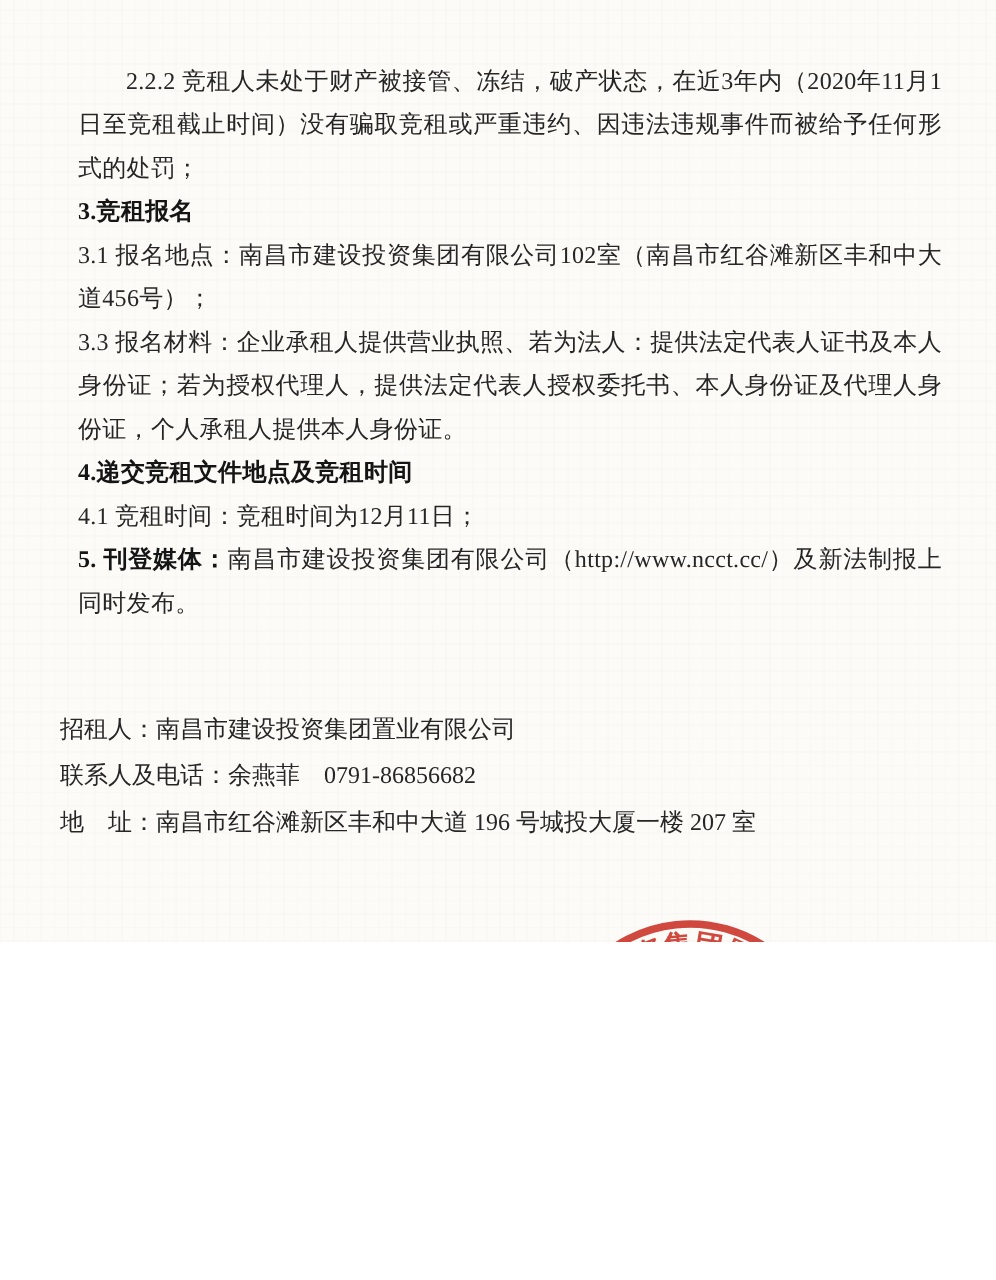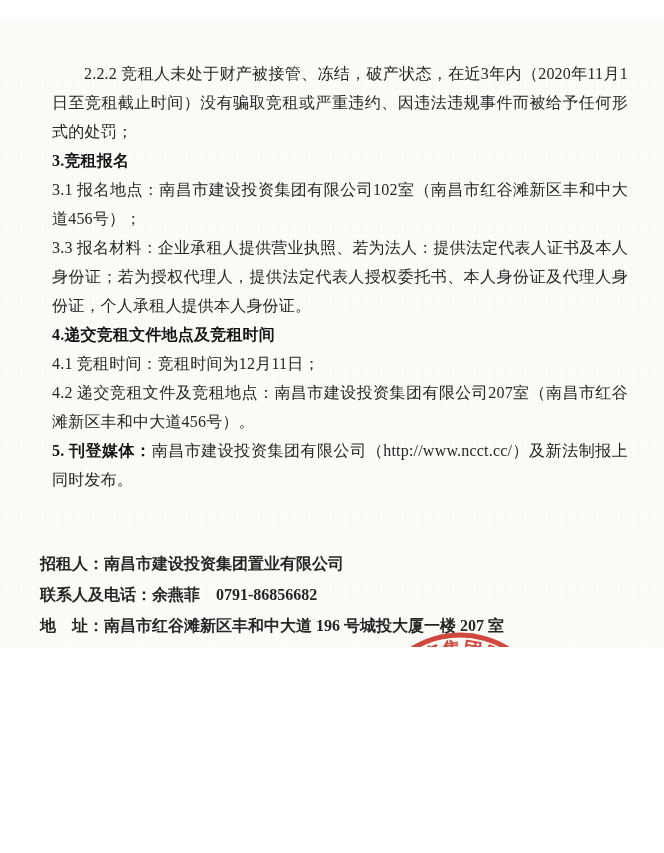--- a/index.html
+++ b/index.html
@@ -10,38 +10,36 @@
   }
   .page{
     position:relative;
     width:664px;height:628px;
     overflow:hidden;
     color:#262626;
     background:
       repeating-linear-gradient(0deg, rgba(120,110,90,0.018) 0 1px, transparent 1px 9px),
       repeating-linear-gradient(90deg, rgba(120,110,90,0.018) 0 1px, transparent 1px 9px),
       #fcfbf8;
-    margin-top: 19px;
   }
   .doc{
     padding:40px 36px 0 52px;
     font-size:16px;
     line-height:29px;
     text-align:justify;
     letter-spacing:0.2px;
   }
   .doc p{margin:0;}
   .ind{text-indent:2em;}
   .h{font-weight:bold;color:#151515;}
   .b{font-weight:bold;color:#151515;}
   .footer{
     margin:54px 0 0 40px;
     font-size:16px;
     line-height:31px;
-    font-weight:bold;
   }
   .footer .row{white-space:nowrap;}
   .sign-company{
     position:absolute;left:372px;top:735px;
     font-size:15.5px;white-space:nowrap;letter-spacing:0.5px;
   }
   .sign-date{
     position:absolute;left:455px;top:762px;
     font-size:12px;white-space:nowrap;letter-spacing:0.5px;font-family:Liberation Mono, monospace;
   }
@@ -60,21 +58,20 @@
 
 <div class="page">
 
   <div class="doc">
     <p class="ind">2.2.2 竞租人未处于财产被接管、冻结，破产状态，在近3年内（2020年11月1日至竞租截止时间）没有骗取竞租或严重违约、因违法违规事件而被给予任何形式的处罚；</p>
     <p class="h">3.竞租报名</p>
     <p>3.1 报名地点：南昌市建设投资集团有限公司102室（南昌市红谷滩新区丰和中大道456号）；</p>
     <p>3.3 报名材料：企业承租人提供营业执照、若为法人：提供法定代表人证书及本人身份证；若为授权代理人，提供法定代表人授权委托书、本人身份证及代理人身份证，个人承租人提供本人身份证。</p>
     <p class="h">4.递交竞租文件地点及竞租时间</p>
     <p>4.1 竞租时间：竞租时间为12月11日；</p>
-    <p>4.2 递交竞租文件及竞租地点：南昌市建设投资集团有限公司207室（南昌市红谷滩新区丰和中大道456号）。</p>
     <p><span class="b">5. 刊登媒体：</span><span>南昌市建设投资集团有限公司（http://www.ncct.cc/）及新法制报上同时发布。</span></p>
   </div>
 
   <div class="footer">
     <div class="row"><span>招租人：</span><span>南昌市建设投资集团置业有限公司</span></div>
     <div class="row"><span>联系人及电话：</span><span>余燕菲　0791-86856682</span></div>
     <div class="row"><span>地　址：</span><span>南昌市红谷滩新区丰和中大道 196 号城投大厦一楼 207 室</span></div>
   </div>
 
   <div class="sign-company">南昌市建设投资集团置业有限公司</div>

